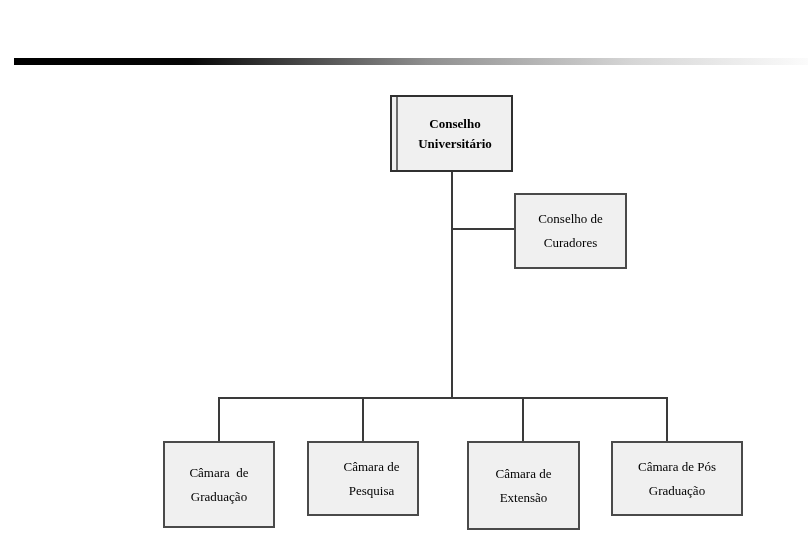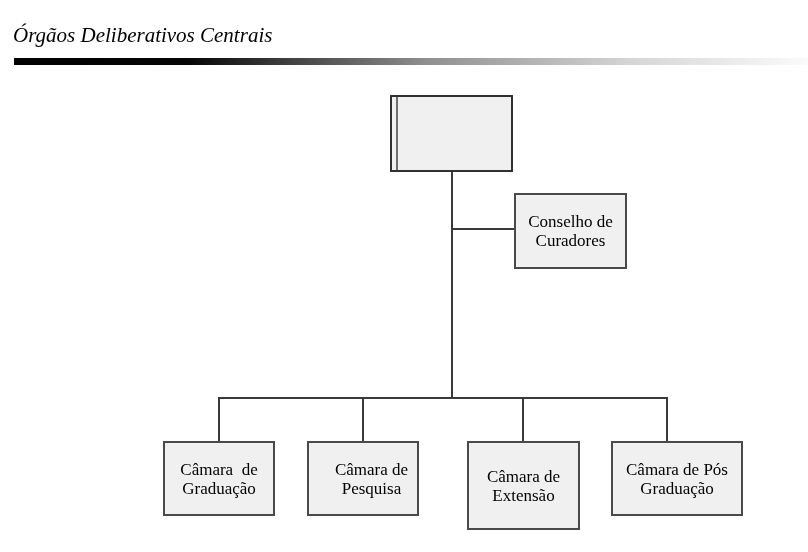--- a/index.html
+++ b/index.html
@@ -42,22 +42,22 @@
   .node {
     position: absolute;
     box-sizing: border-box;
     background: #f0f0f0;
     border: 2px solid #4a4a4a;
     display: flex;
     align-items: center;
     justify-content: center;
     text-align: center;
     color: #000000;
-    font-size: 17px;
-    line-height: 19px;
+    font-size: 13px;
+    line-height: 24px;
     padding: 2px 5px;
   }
   .node-label {
     white-space: pre-wrap;
   }
   .node-root {
     left: 390px;
     top: 95px;
     width: 123px;
     height: 77px;
@@ -74,21 +74,21 @@
     bottom: 0;
     width: 2px;
     background: #6e6e6e;
   }
   .node-side {
     left: 514px;
     top: 193px;
     width: 113px;
     height: 76px;
   }
-  .node-c1 { left: 163px; top: 441px; width: 112px; height: 75px; text-align: center; }
+  .node-c1 { left: 163px; top: 441px; width: 112px; height: 87px; text-align: center; }
   .node-c2 { left: 307px; top: 441px; width: 112px; height: 75px; padding-left: 22px; }
   .node-c3 { left: 467px; top: 441px; width: 113px; height: 89px; }
   .node-c4 { left: 611px; top: 441px; width: 132px; height: 75px; }
 
   
   .line {
     position: absolute;
     background: #3a3a3a;
   }
   .line-trunk        { left: 451px; top: 172px; width: 2px;  height: 226px; }
@@ -97,36 +97,36 @@
   .line-drop-1 { left: 218px; top: 398px; width: 2px; height: 43px; }
   .line-drop-2 { left: 362px; top: 398px; width: 2px; height: 43px; }
   .line-drop-3 { left: 522px; top: 398px; width: 2px; height: 43px; }
   .line-drop-4 { left: 666px; top: 398px; width: 2px; height: 43px; }
 </style>
 </head>
 <body>
 
 <div class="canvas">
 
-  <div class="page-title">Órgãos Deliberativos Centrais</div>
 
   <div class="title-rule"></div>
 
   <div>
 
     <div class="line line-trunk"></div>
     <div class="line line-side-branch"></div>
     <div class="line line-children-bar"></div>
     <div class="line line-drop-1"></div>
     <div class="line line-drop-2"></div>
     <div class="line line-drop-3"></div>
     <div class="line line-drop-4"></div>
 
     <div class="node node-root">
       <div class="root-accent"></div>
+      <span class="node-label">Conselho Universitário</span>
     </div>
 
     <div class="node node-side">
       <span class="node-label">Conselho de Curadores</span>
     </div>
 
     <div class="node node-c1">
       <span class="node-label">Câmara  de Graduação</span>
     </div>
 

